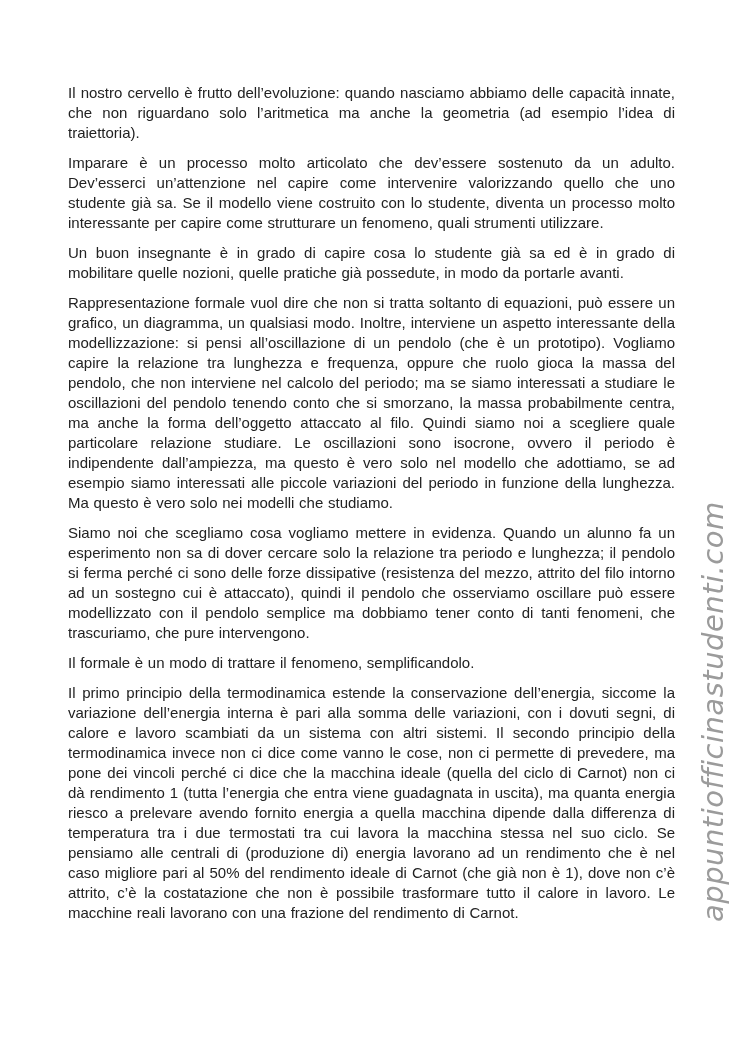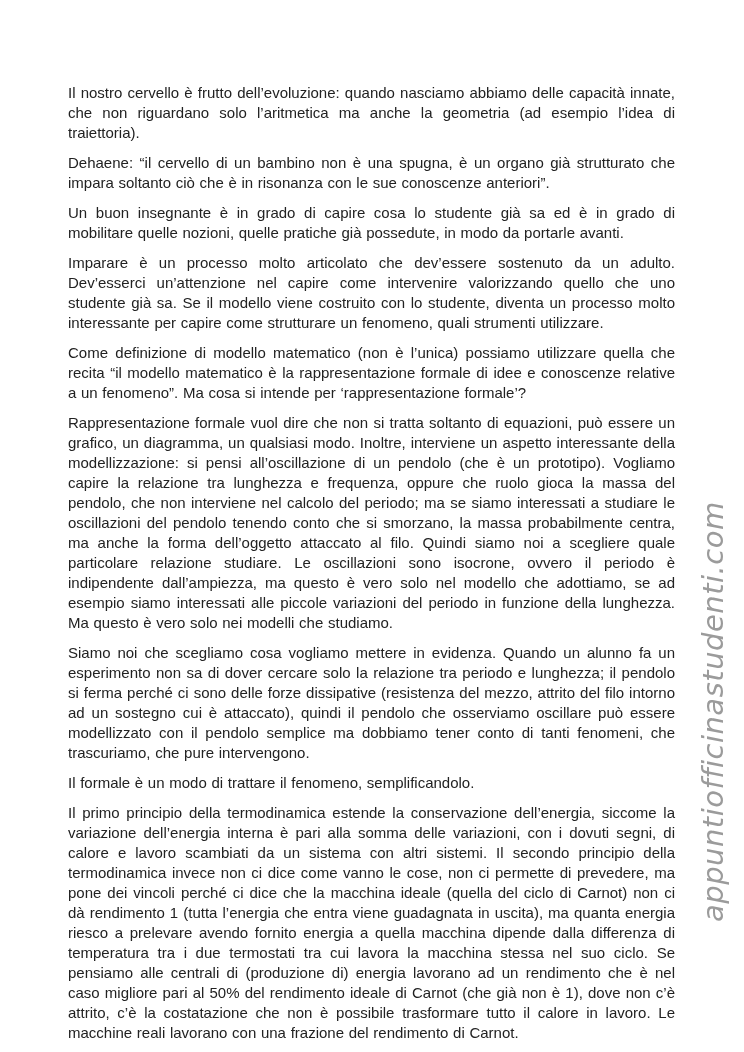--- a/index.html
+++ b/index.html
@@ -39,23 +39,21 @@
     letter-spacing: 0.5px;
     color: #9b9b9b;
   }
 </style>
 </head>
 <body>
 
 <div class="page">
   <div class="content">
     <p>Il nostro cervello è frutto dell’evoluzione: quando nasciamo abbiamo delle capacità innate, che non riguardano solo l’aritmetica ma anche la geometria (ad esempio l’idea di traiettoria).</p>
-    <p>Dehaene: “il cervello di un bambino non è una spugna, è un organo già strutturato che impara soltanto ciò che è in risonanza con le sue conoscenze anteriori”.</p>
+    <p>Imparare è un processo molto articolato che dev’essere sostenuto da un adulto. Dev’esserci un’attenzione nel capire come intervenire valorizzando quello che uno studente già sa. Se il modello viene costruito con lo studente, diventa un processo molto interessante per capire come strutturare un fenomeno, quali strumenti utilizzare.</p>
     <p>Un buon insegnante è in grado di capire cosa lo studente già sa ed è in grado di mobilitare quelle nozioni, quelle pratiche già possedute, in modo da portarle avanti.</p>
-    <p>Imparare è un processo molto articolato che dev’essere sostenuto da un adulto. Dev’esserci un’attenzione nel capire come intervenire valorizzando quello che uno studente già sa. Se il modello viene costruito con lo studente, diventa un processo molto interessante per capire come strutturare un fenomeno, quali strumenti utilizzare.</p>
-    <p>Come definizione di modello matematico (non è l’unica) possiamo utilizzare quella che recita “il modello matematico è la rappresentazione formale di idee e conoscenze relative a un fenomeno”. Ma cosa si intende per ‘rappresentazione formale’?</p>
     <p>Rappresentazione formale vuol dire che non si tratta soltanto di equazioni, può essere un grafico, un diagramma, un qualsiasi modo. Inoltre, interviene un aspetto interessante della modellizzazione: si pensi all’oscillazione di un pendolo (che è un prototipo). Vogliamo capire la relazione tra lunghezza e frequenza, oppure che ruolo gioca la massa del pendolo, che non interviene nel calcolo del periodo; ma se siamo interessati a studiare le oscillazioni del pendolo tenendo conto che si smorzano, la massa probabilmente centra, ma anche la forma dell’oggetto attaccato al filo. Quindi siamo noi a scegliere quale particolare relazione studiare. Le oscillazioni sono isocrone, ovvero il periodo è indipendente dall’ampiezza, ma questo è vero solo nel modello che adottiamo, se ad esempio siamo interessati alle piccole variazioni del periodo in funzione della lunghezza. Ma questo è vero solo nei modelli che studiamo.</p>
     <p>Siamo noi che scegliamo cosa vogliamo mettere in evidenza. Quando un alunno fa un esperimento non sa di dover cercare solo la relazione tra periodo e lunghezza; il pendolo si ferma perché ci sono delle forze dissipative (resistenza del mezzo, attrito del filo intorno ad un sostegno cui è attaccato), quindi il pendolo che osserviamo oscillare può essere modellizzato con il pendolo semplice ma dobbiamo tener conto di tanti fenomeni, che trascuriamo, che pure intervengono.</p>
     <p>Il formale è un modo di trattare il fenomeno, semplificandolo.</p>
     <p>Il primo principio della termodinamica estende la conservazione dell’energia, siccome la variazione dell’energia interna è pari alla somma delle variazioni, con i dovuti segni, di calore e lavoro scambiati da un sistema con altri sistemi. Il secondo principio della termodinamica invece non ci dice come vanno le cose, non ci permette di prevedere, ma pone dei vincoli perché ci dice che la macchina ideale (quella del ciclo di Carnot) non ci dà rendimento 1 (tutta l’energia che entra viene guadagnata in uscita), ma quanta energia riesco a prelevare avendo fornito energia a quella macchina dipende dalla differenza di temperatura tra i due termostati tra cui lavora la macchina stessa nel suo ciclo. Se pensiamo alle centrali di (produzione di) energia lavorano ad un rendimento che è nel caso migliore pari al 50% del rendimento ideale di Carnot (che già non è 1), dove non c’è attrito, c’è la costatazione che non è possibile trasformare tutto il calore in lavoro. Le macchine reali lavorano con una frazione del rendimento di Carnot.</p>
   </div>
   <div class="watermark">appuntiofficinastudenti.com</div>
 </div>
 
 </body></html>

